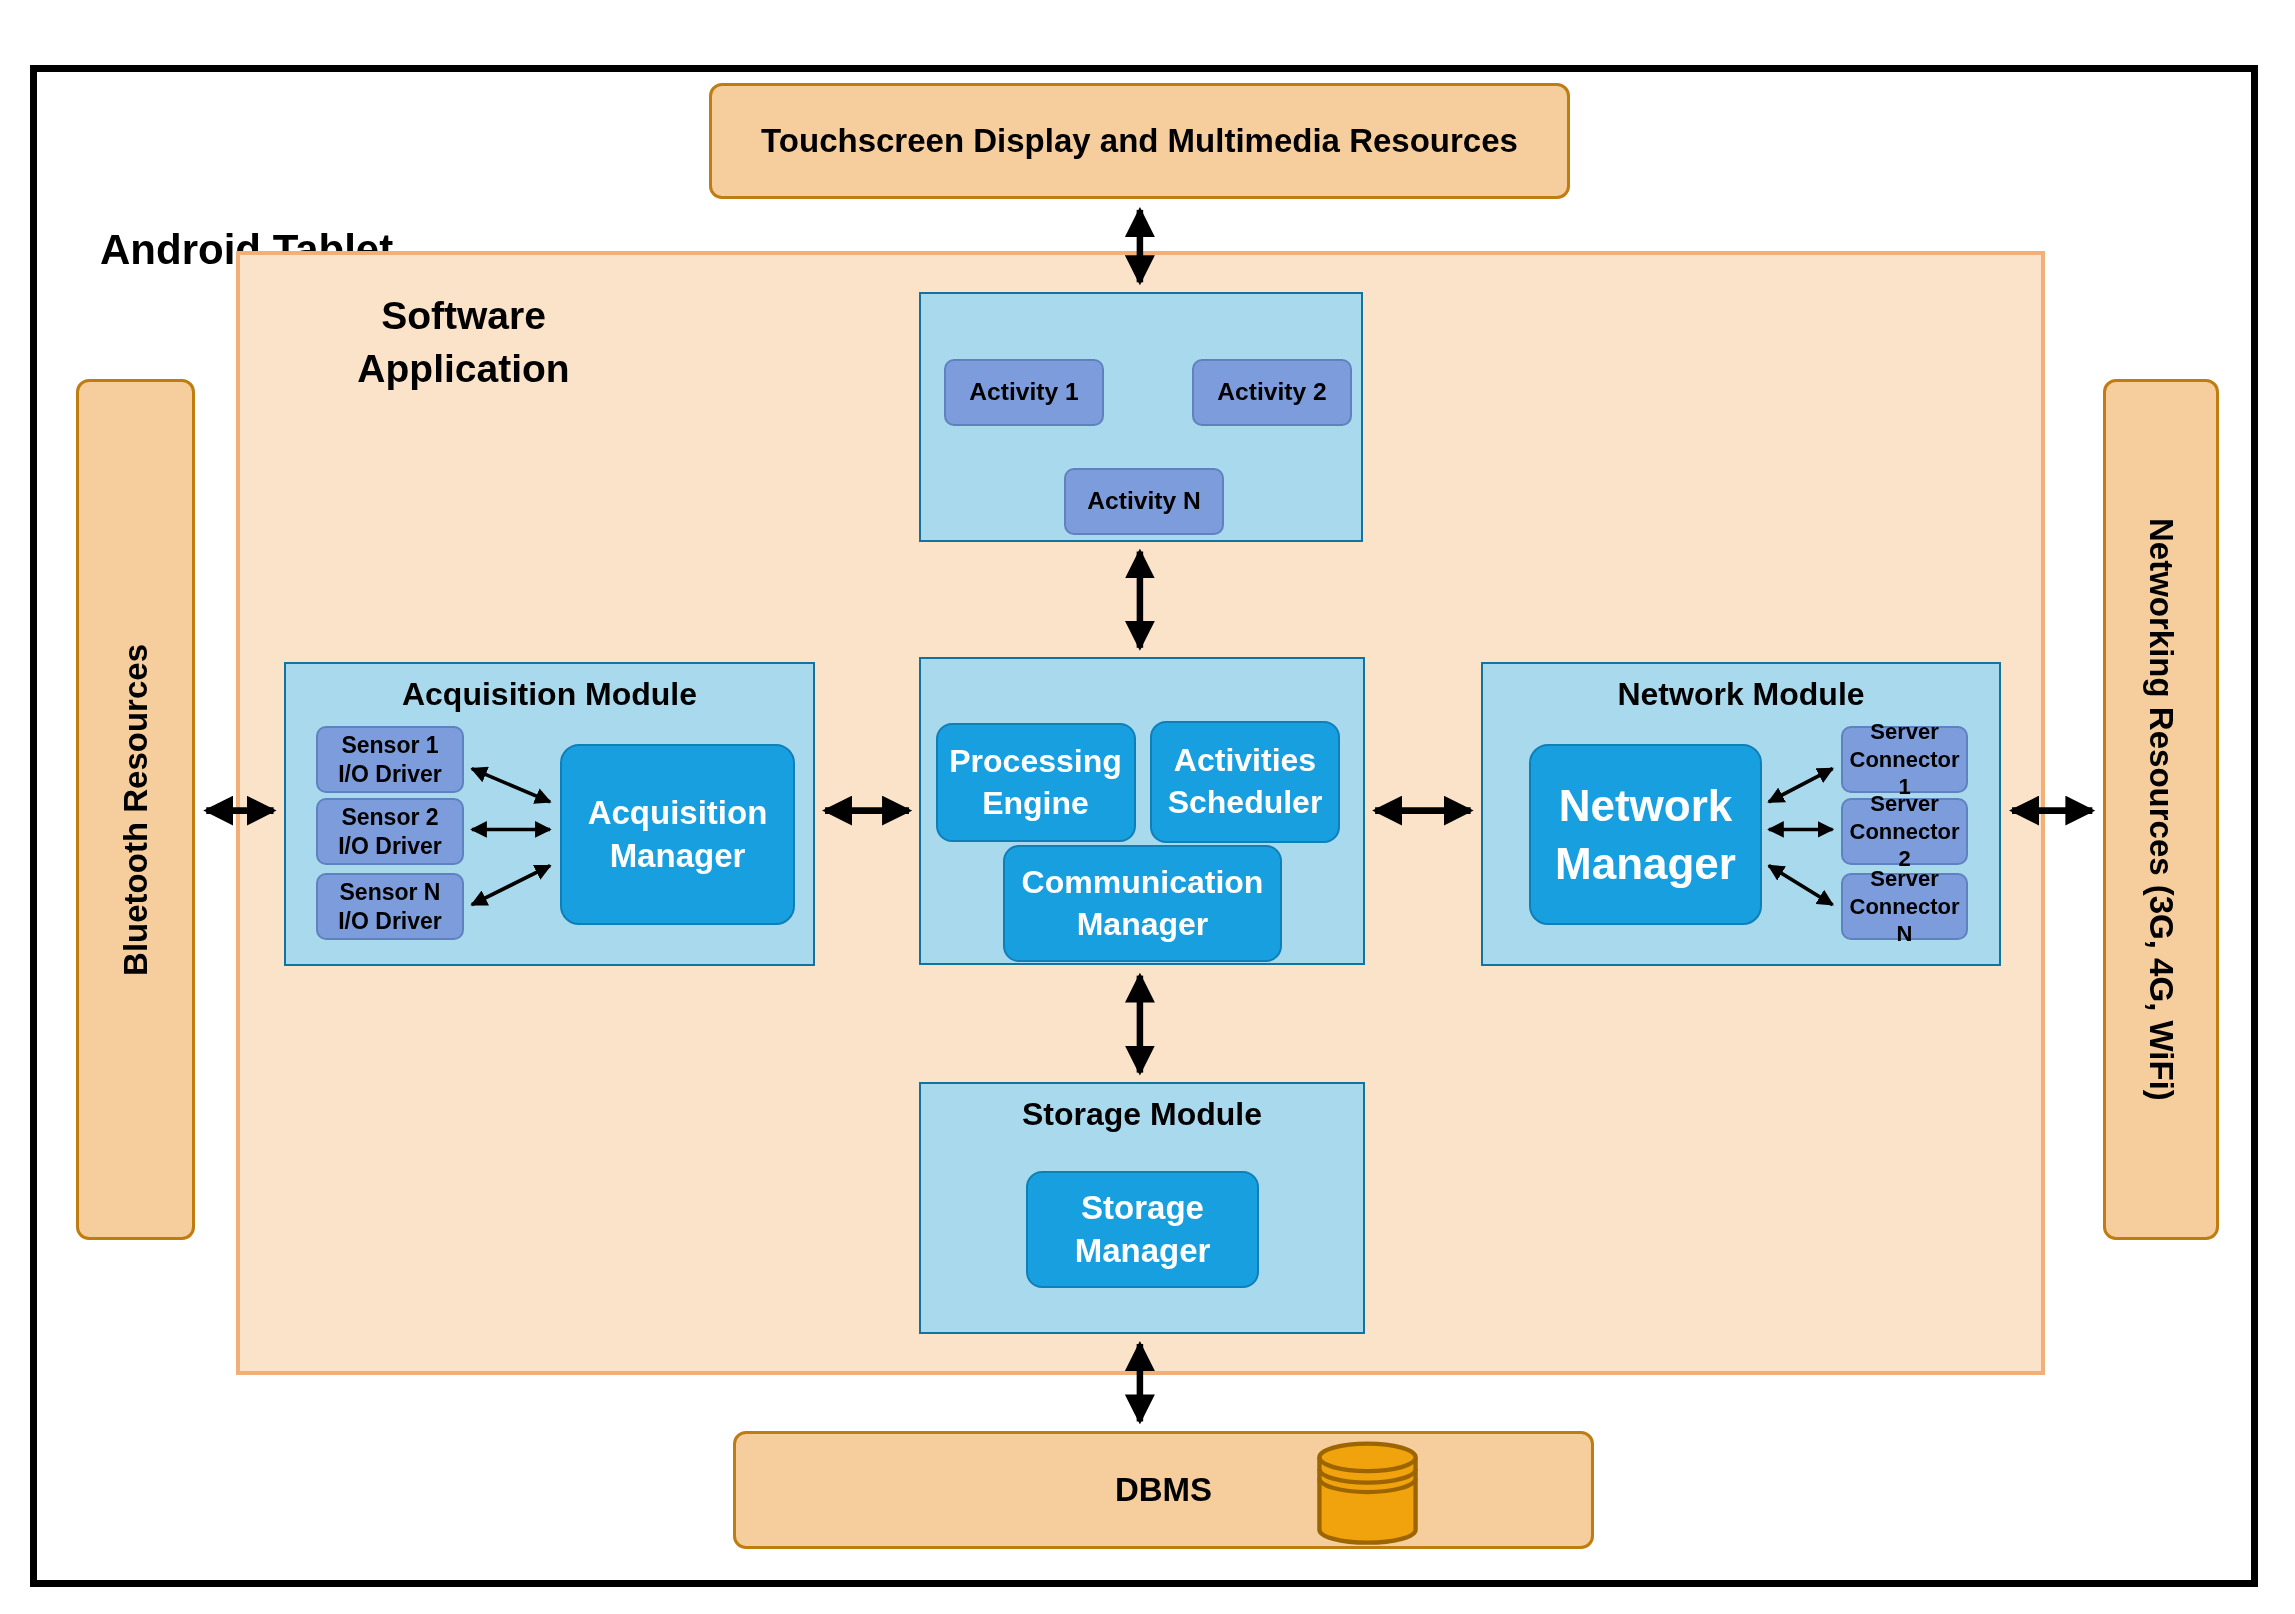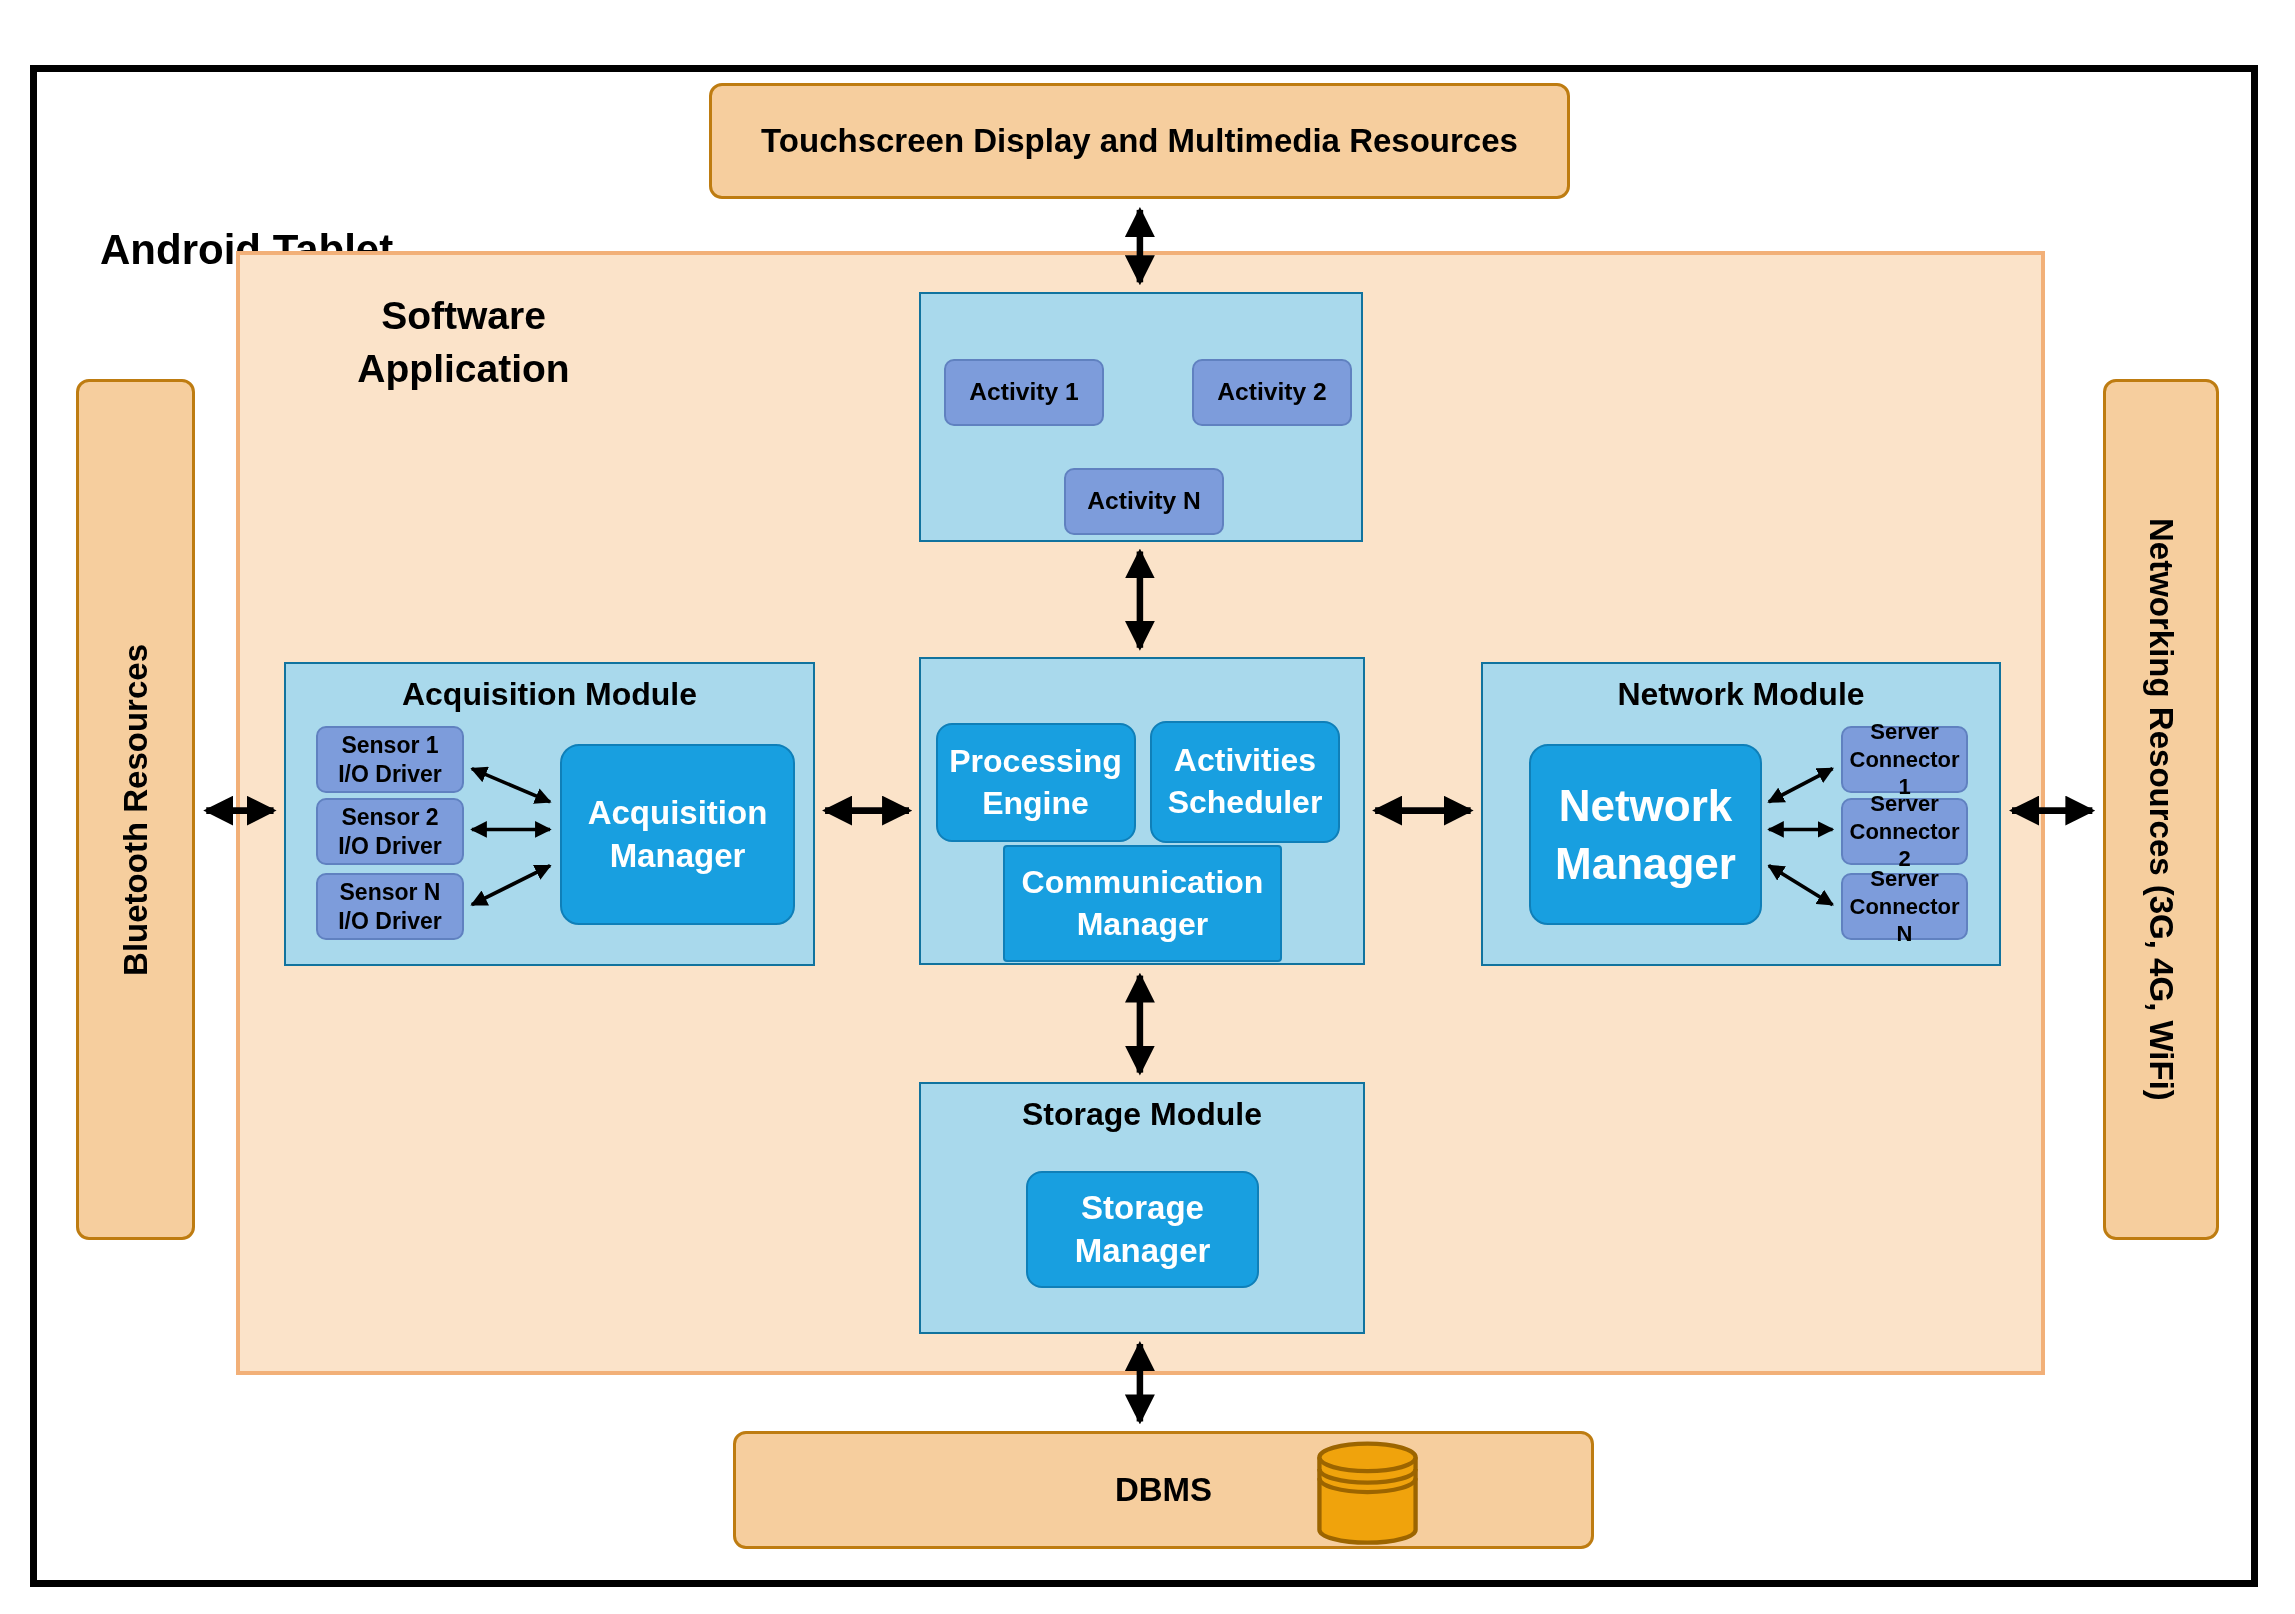--- a/index.html
+++ b/index.html
@@ -108,21 +108,21 @@
 
   <div id="core-module" class="abs module">
     <div class="abs manager center" style="left:14.5px;top:64px;width:200px;height:119px;font-size:32px;border-radius:16px;">
       <span class="pre">Processing
 Engine</span>
     </div>
     <div class="abs manager center" style="left:229px;top:62px;width:190px;height:122px;font-size:32px;border-radius:16px;">
       <span class="pre">Activities
 Scheduler</span>
     </div>
-    <div class="abs manager center" style="left:82px;top:186px;width:279px;height:117px;font-size:32px;border-radius:4px;text-align:center;">
+    <div class="abs manager center" style="left:82px;top:186px;width:279px;height:117px;font-size:32px;border-radius:16px;text-align:center;">
       <span class="pre">Communication
 Manager</span>
     </div>
   </div>
 
   <div id="nw-module" class="abs module">
     <div class="mtitle">Network Module</div>
     <div class="abs manager center" style="left:46px;top:80px;width:233px;height:181px;font-size:44px;">
       <span class="pre">Network
 Manager</span>

